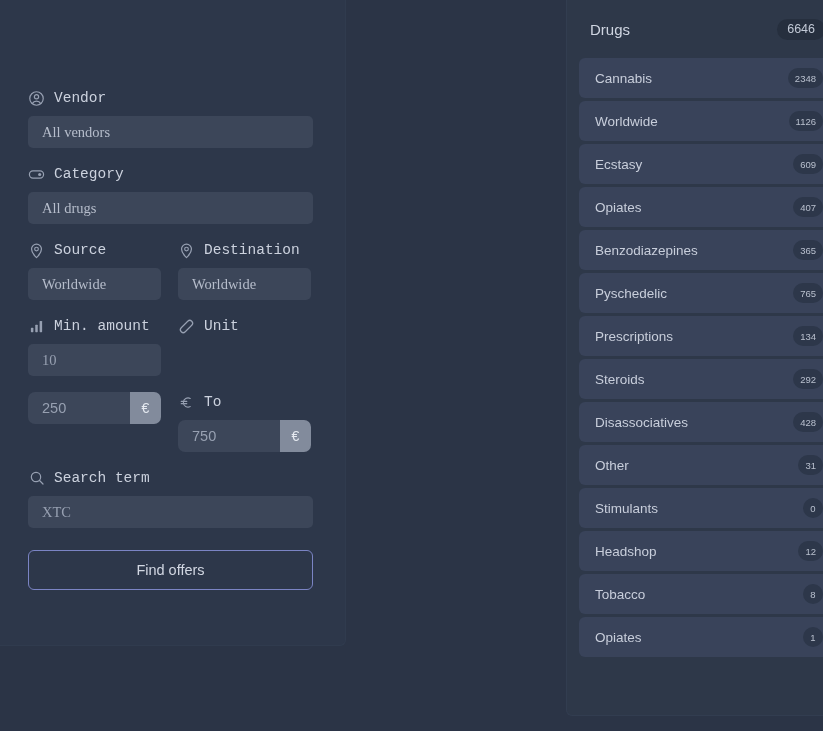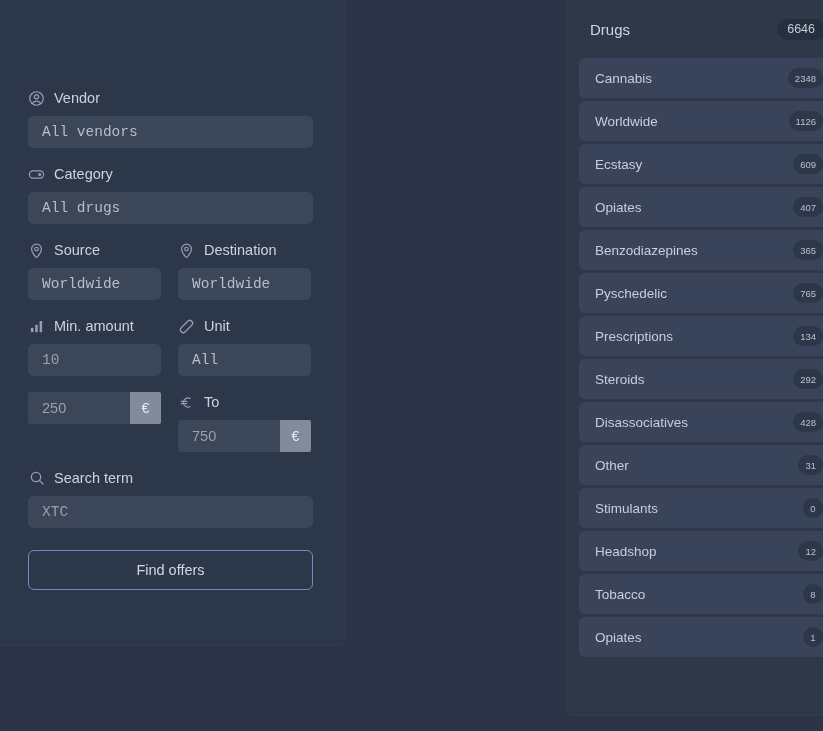--- a/index.html
+++ b/index.html
@@ -35,20 +35,21 @@
 
   .field-label {
     display: flex;
     align-items: center;
     gap: 9px;
     font-size: 14.5px;
     color: #ccd2de;
     margin-bottom: 8px;
     height: 20px;
     line-height: 20px;
+    font-family: Liberation Mono, monospace;
   }
 
   .field-label .icon {
     width: 17px;
     height: 17px;
     display: inline-flex;
     align-items: center;
     justify-content: center;
     flex: 0 0 17px;
     color: #97a0b2;
@@ -56,39 +57,39 @@
   .field-label .icon svg { display: block; }
 
   .input-box {
     width: 100%;
     height: 32px;
     background: #3c4659;
     border: none;
     border-radius: 5px;
     color: #b6bdcb;
     font-size: 14.5px;
-    font-family: Liberation Mono, monospace;
+    font-family: Liberation Serif, serif;
     padding: 0 14px;
     line-height: 32px;
     display: flex;
     align-items: center;
   }
   .input-box.ghost { color: #97a0b1; }
 
   .row2 {
     display: flex;
     gap: 17px;
   }
   .row2 > .col { width: 133px; flex: 0 0 133px; }
 
   .input-with-suffix {
     display: flex;
     width: 133px;
     height: 32px;
-    border-radius: 2px;
+    border-radius: 7px;
     overflow: hidden;
   }
   .input-with-suffix .val {
     flex: 1 1 auto;
     background: #3c4659;
     color: #97a0b1;
     font-size: 14.5px;
     padding: 0 14px;
     display: flex;
     align-items: center;
@@ -262,21 +263,20 @@
     </div>
     <div class="col">
       <div class="field-label">
         <span class="icon">
           <svg width="17" height="17" viewBox="0 0 24 24" fill="none" stroke="currentColor" stroke-width="1.7" stroke-linecap="round" stroke-linejoin="round">
             <rect x="1.5" y="8" width="21" height="8" rx="4" transform="rotate(-45 12 12)"></rect>
           </svg>
         </span>
         <span>Unit</span>
       </div>
-      <div class="input-box">All</div>
     </div>
   </div>
 
   <div class="field-group row2">
     <div class="col">
       <div class="input-with-suffix">
         <span class="val">250</span>
         <span class="suffix">€</span>
       </div>
     </div>

